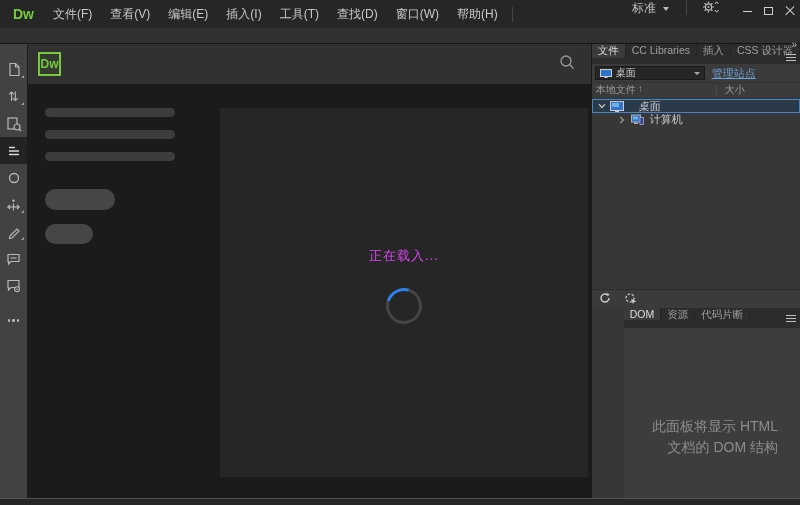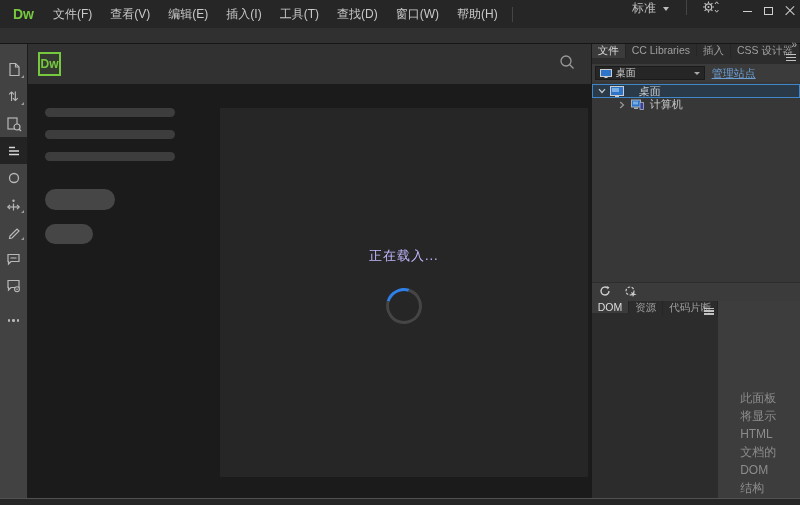--- a/index.html
+++ b/index.html
@@ -49,21 +49,21 @@
       color:#76c93e; font-weight:bold; font-size:12px; display:flex; align-items:center; justify-content:center; }
   .header-search { margin-left:auto; }
   .welcome-body { flex:1; display:flex; min-height:0; }
   .skeleton-col { flex:0 0 192px; padding:24px 0 0 17px; }
   .skel-bar { width:130px; height:9px; border-radius:4.5px; background:#3d3d3d; margin-bottom:13px; }
   .skel-pill-lg { width:70px; height:21px; border-radius:11px; background:#464646; margin-top:28px; }
   .skel-pill-sm { width:48px; height:20px; border-radius:10px; background:#464646; margin-top:14px; }
   .welcome-panel { flex:1; background:#262626; margin:24px 3px 21px 0;
       display:flex; flex-direction:column; align-items:center; justify-content:center; }
   .loading-group { display:flex; flex-direction:column; align-items:center; margin-top:-14px; }
-  .loading-text { color:#c4b5fd; font-size:13px; letter-spacing:1px; }
+  .loading-text { color:#d946ef; font-size:13px; letter-spacing:1px; }
   .spinner { width:36px; height:36px; margin-top:23px; border-radius:50%;
       border:3.5px solid #454545; border-top-color:#2f7fe8; transform:rotate(-28deg); }
 
   
   .right-panel { flex:0 0 197px; display:flex; flex-direction:column; background:#373737; border-left:1px solid #191919; }
   .panel-tabs { flex:0 0 20px; background:#2c2c2c; display:flex; align-items:flex-start; position:relative; }
   .ptab { padding:0 6px; font-size:10.5px; color:#9f9f9f; display:flex; align-items:center; white-space:nowrap; border-right:1px solid #252525; }
   .ptab.active { background:#3b3b3b; color:#dcdcdc; }
   .panel-menu-icon { position:absolute; right:4px; top:7px; width:10px; }
   .panel-menu-icon i { display:block; height:1.3px; background:#c2c2c2; margin-bottom:1.7px; }
@@ -84,23 +84,23 @@
   .tree-row { height:13px; display:flex; align-items:center; padding-left:26px; }
   .tree-row.root { padding-left:5px; height:14px; }
   .tree-row.selected { background:#2b3a49; border:1px solid #3f87c9; }
   .chev { width:9px; display:flex; justify-content:center; margin-right:3px; }
   .tree-ico { width:15px; display:flex; justify-content:center; margin-right:5px; }
   .tree-row.root .tree-label { margin-left:9px; }
   .tree-label { white-space:nowrap; }
 
   .files-toolbar { flex:0 0 18px; background:#3b3b3b; border-top:1px solid #2d2d2d; display:flex; align-items:center; gap:13px; padding-left:7px; }
 
-  .dom-panel { flex:1; display:flex; flex-direction:row; min-height:0; }
+  .dom-panel { flex:1; display:flex; flex-direction:column; min-height:0;margin-left:32px; }
   .dom-content { flex:1; background:#3d3d3d; padding:88px 22px 0; }
-  .dom-empty { color:#8c8c8c; font-size:12px; line-height:1.5; text-align:left; }
+  .dom-empty { color:#8c8c8c; font-size:14px; line-height:1.5; text-align:right; }
 
   
   .statusbar { flex:0 0 7px; background:#262626; border-top:1px solid #515151; }
 </style>
 </head>
 <body>
 
 <div class="app">
 
   <div class="titlebar">
@@ -267,20 +267,28 @@
           <svg width="12" height="9" viewBox="0 0 12 9">
             <rect x="0.5" y="0.5" width="11" height="7" fill="#2e74c9" stroke="#c8cdd2" stroke-width="1"></rect>
             <rect x="4.5" y="8" width="3" height="1" fill="#c8cdd2"></rect>
           </svg>
           <span class="val">桌面</span>
           <span class="sel-caret"></span>
         </div>
         <a class="manage-link">管理站点</a>
       </div>
 
+      <div class="col-headers">
+        <span class="col-local">
+          <span>本地文件</span>
+          <span>↑</span>
+        </span>
+        <span class="col-div"></span>
+        <span class="col-size">大小</span>
+      </div>
 
       <div class="file-tree">
         <div class="tree-row root selected">
           <span class="chev">
             <svg width="8" height="6" viewBox="0 0 8 6">
                 <path d="M1 1.2 L4 4.5 L7 1.2" fill="none" stroke="#c9c9c9" stroke-width="1.2"></path>
               </svg>
           </span>
           <span class="tree-ico">
             <svg width="14" height="11" viewBox="0 0 14 11">

